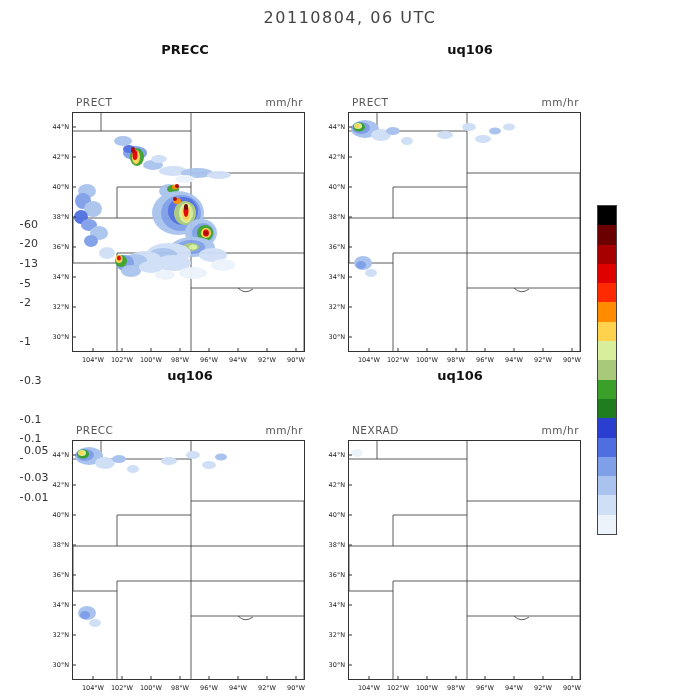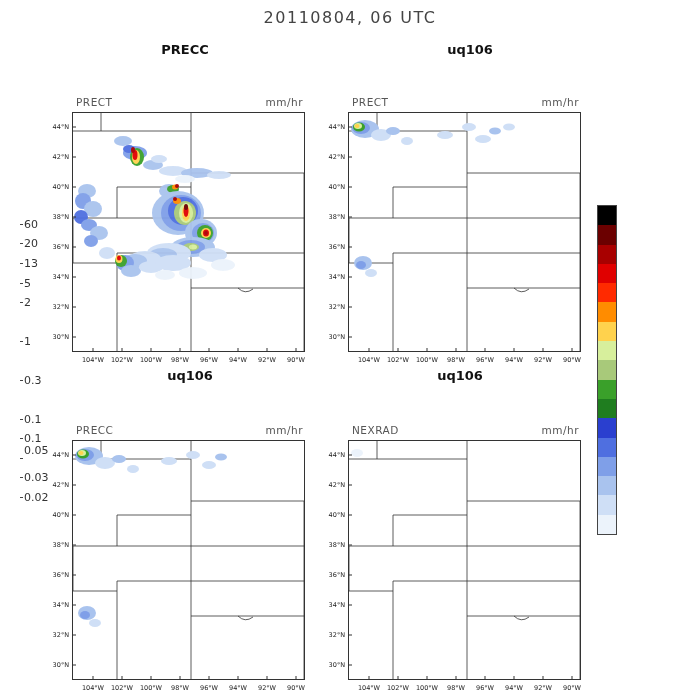--- a/index.html
+++ b/index.html
@@ -535,14 +535,14 @@
   <div class="cbar-label" style="top:380px;">0.3</div>
   <div class="cbar-tick" style="top:419px;"></div>
   <div class="cbar-label" style="top:419px;">0.1</div>
   <div class="cbar-tick" style="top:438px;"></div>
   <div class="cbar-label" style="top:438px;">0.1</div>
   <div class="cbar-tick" style="top:458px;"></div>
   <div class="cbar-label" style="top:450px;">0.05</div>
   <div class="cbar-tick" style="top:477px;"></div>
   <div class="cbar-label" style="top:477px;">0.03</div>
   <div class="cbar-tick" style="top:497px;"></div>
-  <div class="cbar-label" style="top:497px;">0.02</div>
+  <div class="cbar-label" style="top:497px;">0.01</div>
 </div>
 
 </body></html>

